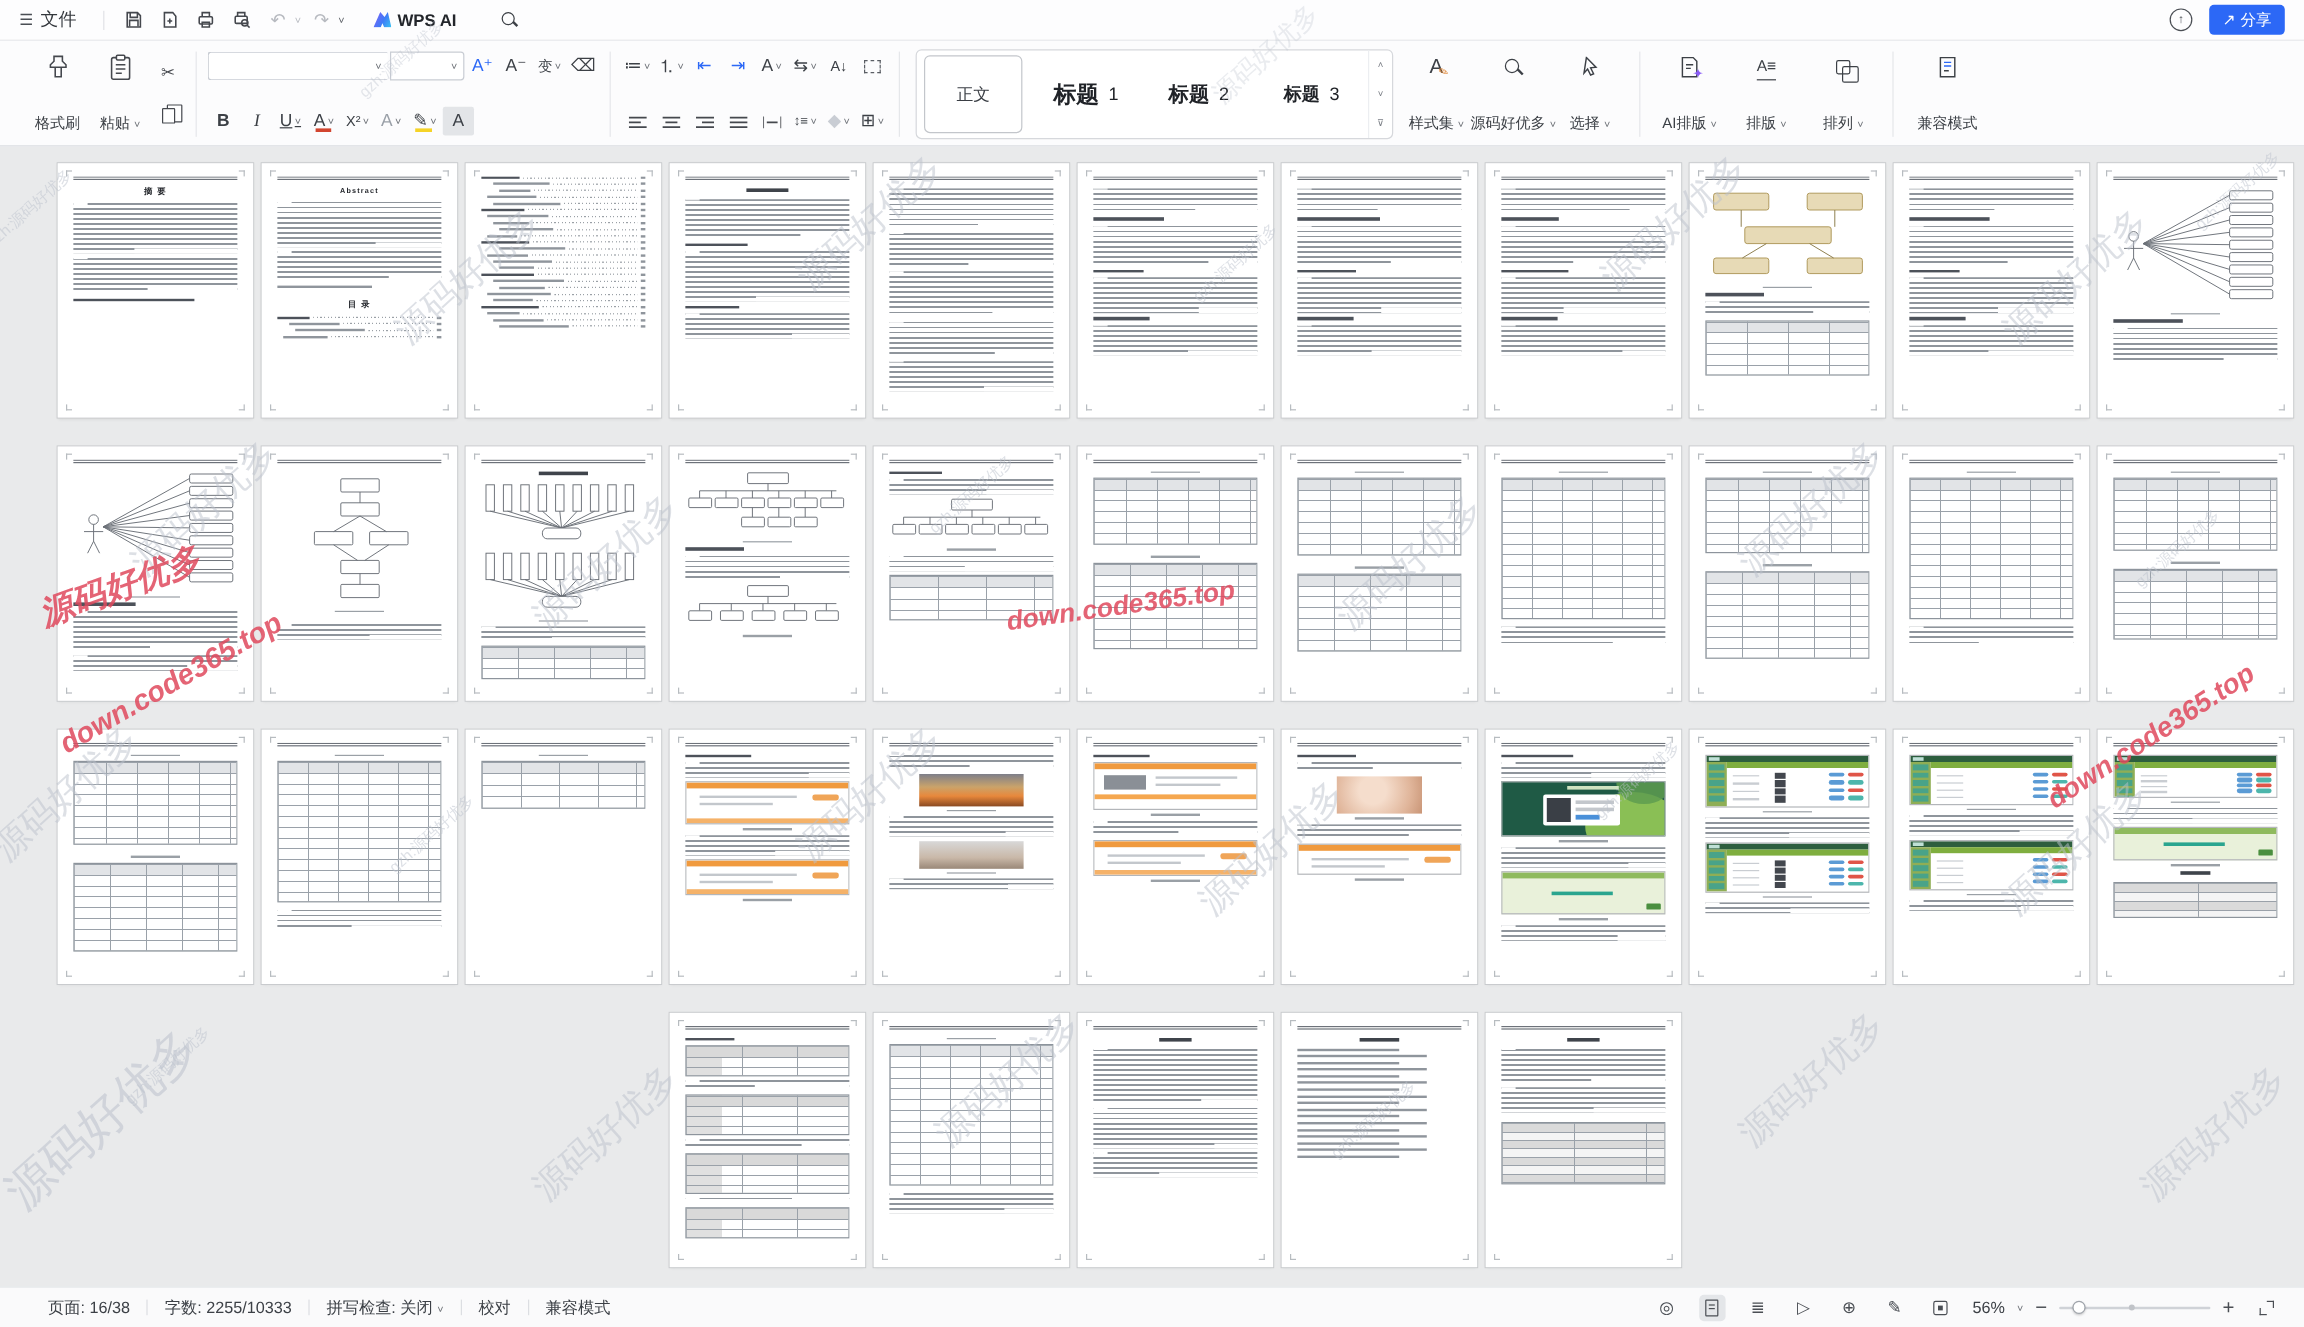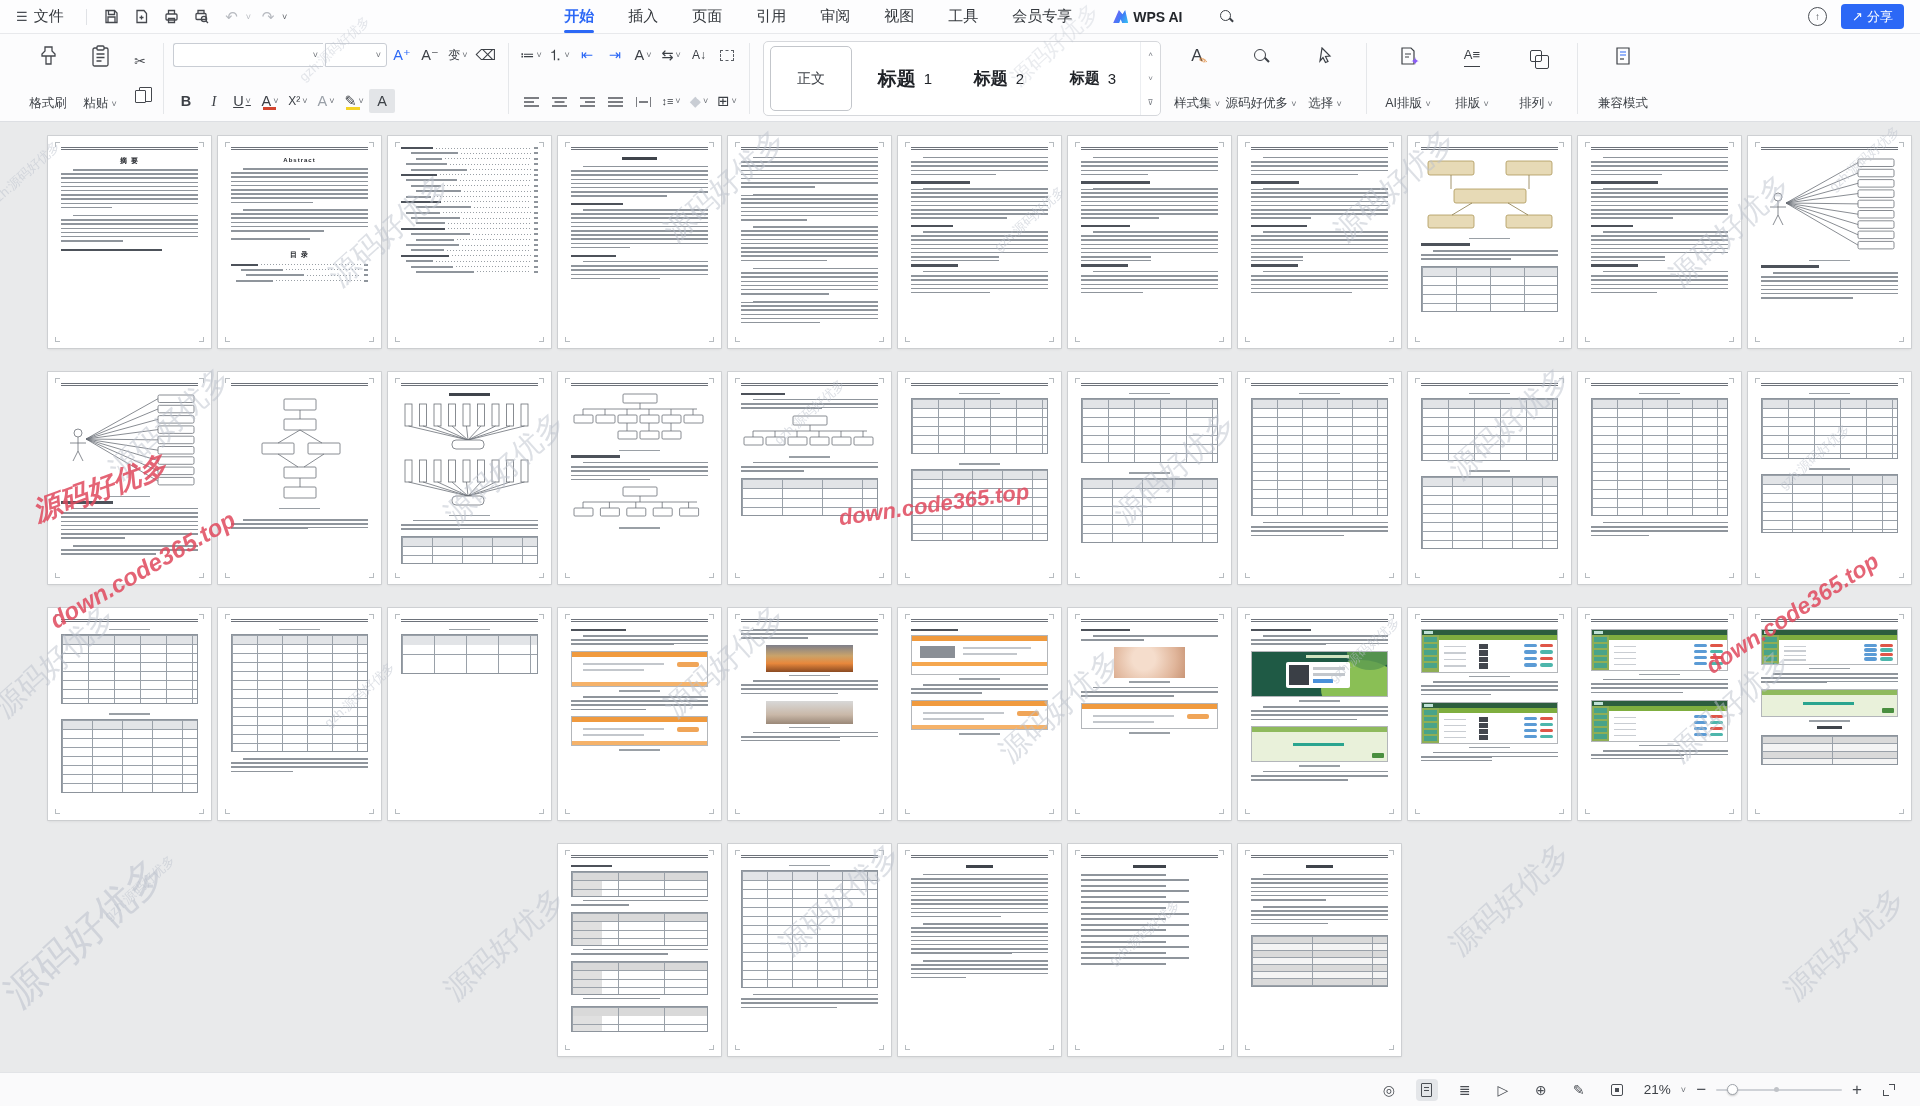--- a/index.html
+++ b/index.html
@@ -155,30 +155,20 @@
     <div class="qbtn dis">
       <span style="font-size:15px;color:#b7bac0">↶</span>
     </div>
     <span class="mini-chev">˅</span>
     <div class="qbtn dis">
       <span style="font-size:15px;color:#b7bac0">↷</span>
     </div>
     <span class="mini-chev dark">˅</span>
   </div>
 
-  <div class="tabs">
-      <div class="tab active">开始</div>
-      <div class="tab">插入</div>
-      <div class="tab">页面</div>
-      <div class="tab">引用</div>
-      <div class="tab">审阅</div>
-      <div class="tab">视图</div>
-      <div class="tab">工具</div>
-      <div class="tab">会员专享</div>
-    </div>
 
   <div class="wpsai">
     <span class="ai-logo"></span>
     <span>WPS AI</span>
   </div>
   <div class="search-ic"></div>
 
   <div class="tb-right">
     <div class="sync-ic">
         <span>↑</span>
@@ -1688,20 +1678,31 @@
     <div class="wm gray" style="left: 1000px; top: 30px; font-size: 22px; transform: rotate(-42deg); opacity: 0.3;">源码好优多</div>
     <div class="wm gray" style="left: -15px; top: 905px; font-size: 40px; transform: rotate(-42deg); opacity: 0.55;">源码好优多</div>
     <div class="wm gray" style="left: 1820px; top: 150px; font-size: 13px; transform: rotate(-42deg);">gzh:源码好优多</div>
     <div class="wm red" style="left: 30px; top: 470px; font-size: 28px; transform: rotate(-20deg);">源码好优多</div>
     <div class="wm red" style="left: 38px; top: 556px; font-size: 24px; transform: rotate(-30deg);">down.code365.top</div>
     <div class="wm red" style="left: 838px; top: 492px; font-size: 22px; transform: rotate(-8deg);">down.code365.top</div>
     <div class="wm red" style="left: 1692px; top: 600px; font-size: 23px; transform: rotate(-33deg);">down.code365.top</div>
   </div>
 
 <div class="statusbar">
+  <div class="sb-left">
+    <span>页面: 16/38</span>
+    <div class="sb-sep"></div>
+    <span>字数: 2255/10333</span>
+    <div class="sb-sep"></div>
+    <span><span>拼写检查: 关闭</span> <span class="chev" style="color:#6a6e74;font-size:9px">˅</span></span>
+    <div class="sb-sep"></div>
+    <span>校对</span>
+    <div class="sb-sep"></div>
+    <span>兼容模式</span>
+  </div>
   <div class="sb-right">
     <div class="sb-ic">
         <span>◎</span>
       </div>
     <div class="sb-ic active">
         <span class="pgv-ic"></span>
       </div>
     <div class="sb-ic">
         <span>≣</span>
       </div>
@@ -1711,21 +1712,21 @@
     <div class="sb-ic">
         <span>⊕</span>
       </div>
     <div class="sb-ic">
         <span>✎</span>
       </div>
     <div class="sb-ic">
         <span class="frame-ic"></span>
       </div>
     <div class="zoomwrap">
-      <span>21%</span>
+      <span>56%</span>
       <span class="chev" style="color:#6a6e74;font-size:9px">˅</span>
       <span class="zpm"><span>−</span></span>
       <div class="ztrack">
         <span class="zdot"></span>
         <span class="zhandle"></span>
       </div>
       <span class="zpm"><span>+</span></span>
     </div>
     <div class="sb-ic">
         <span class="fs-ic"></span>

